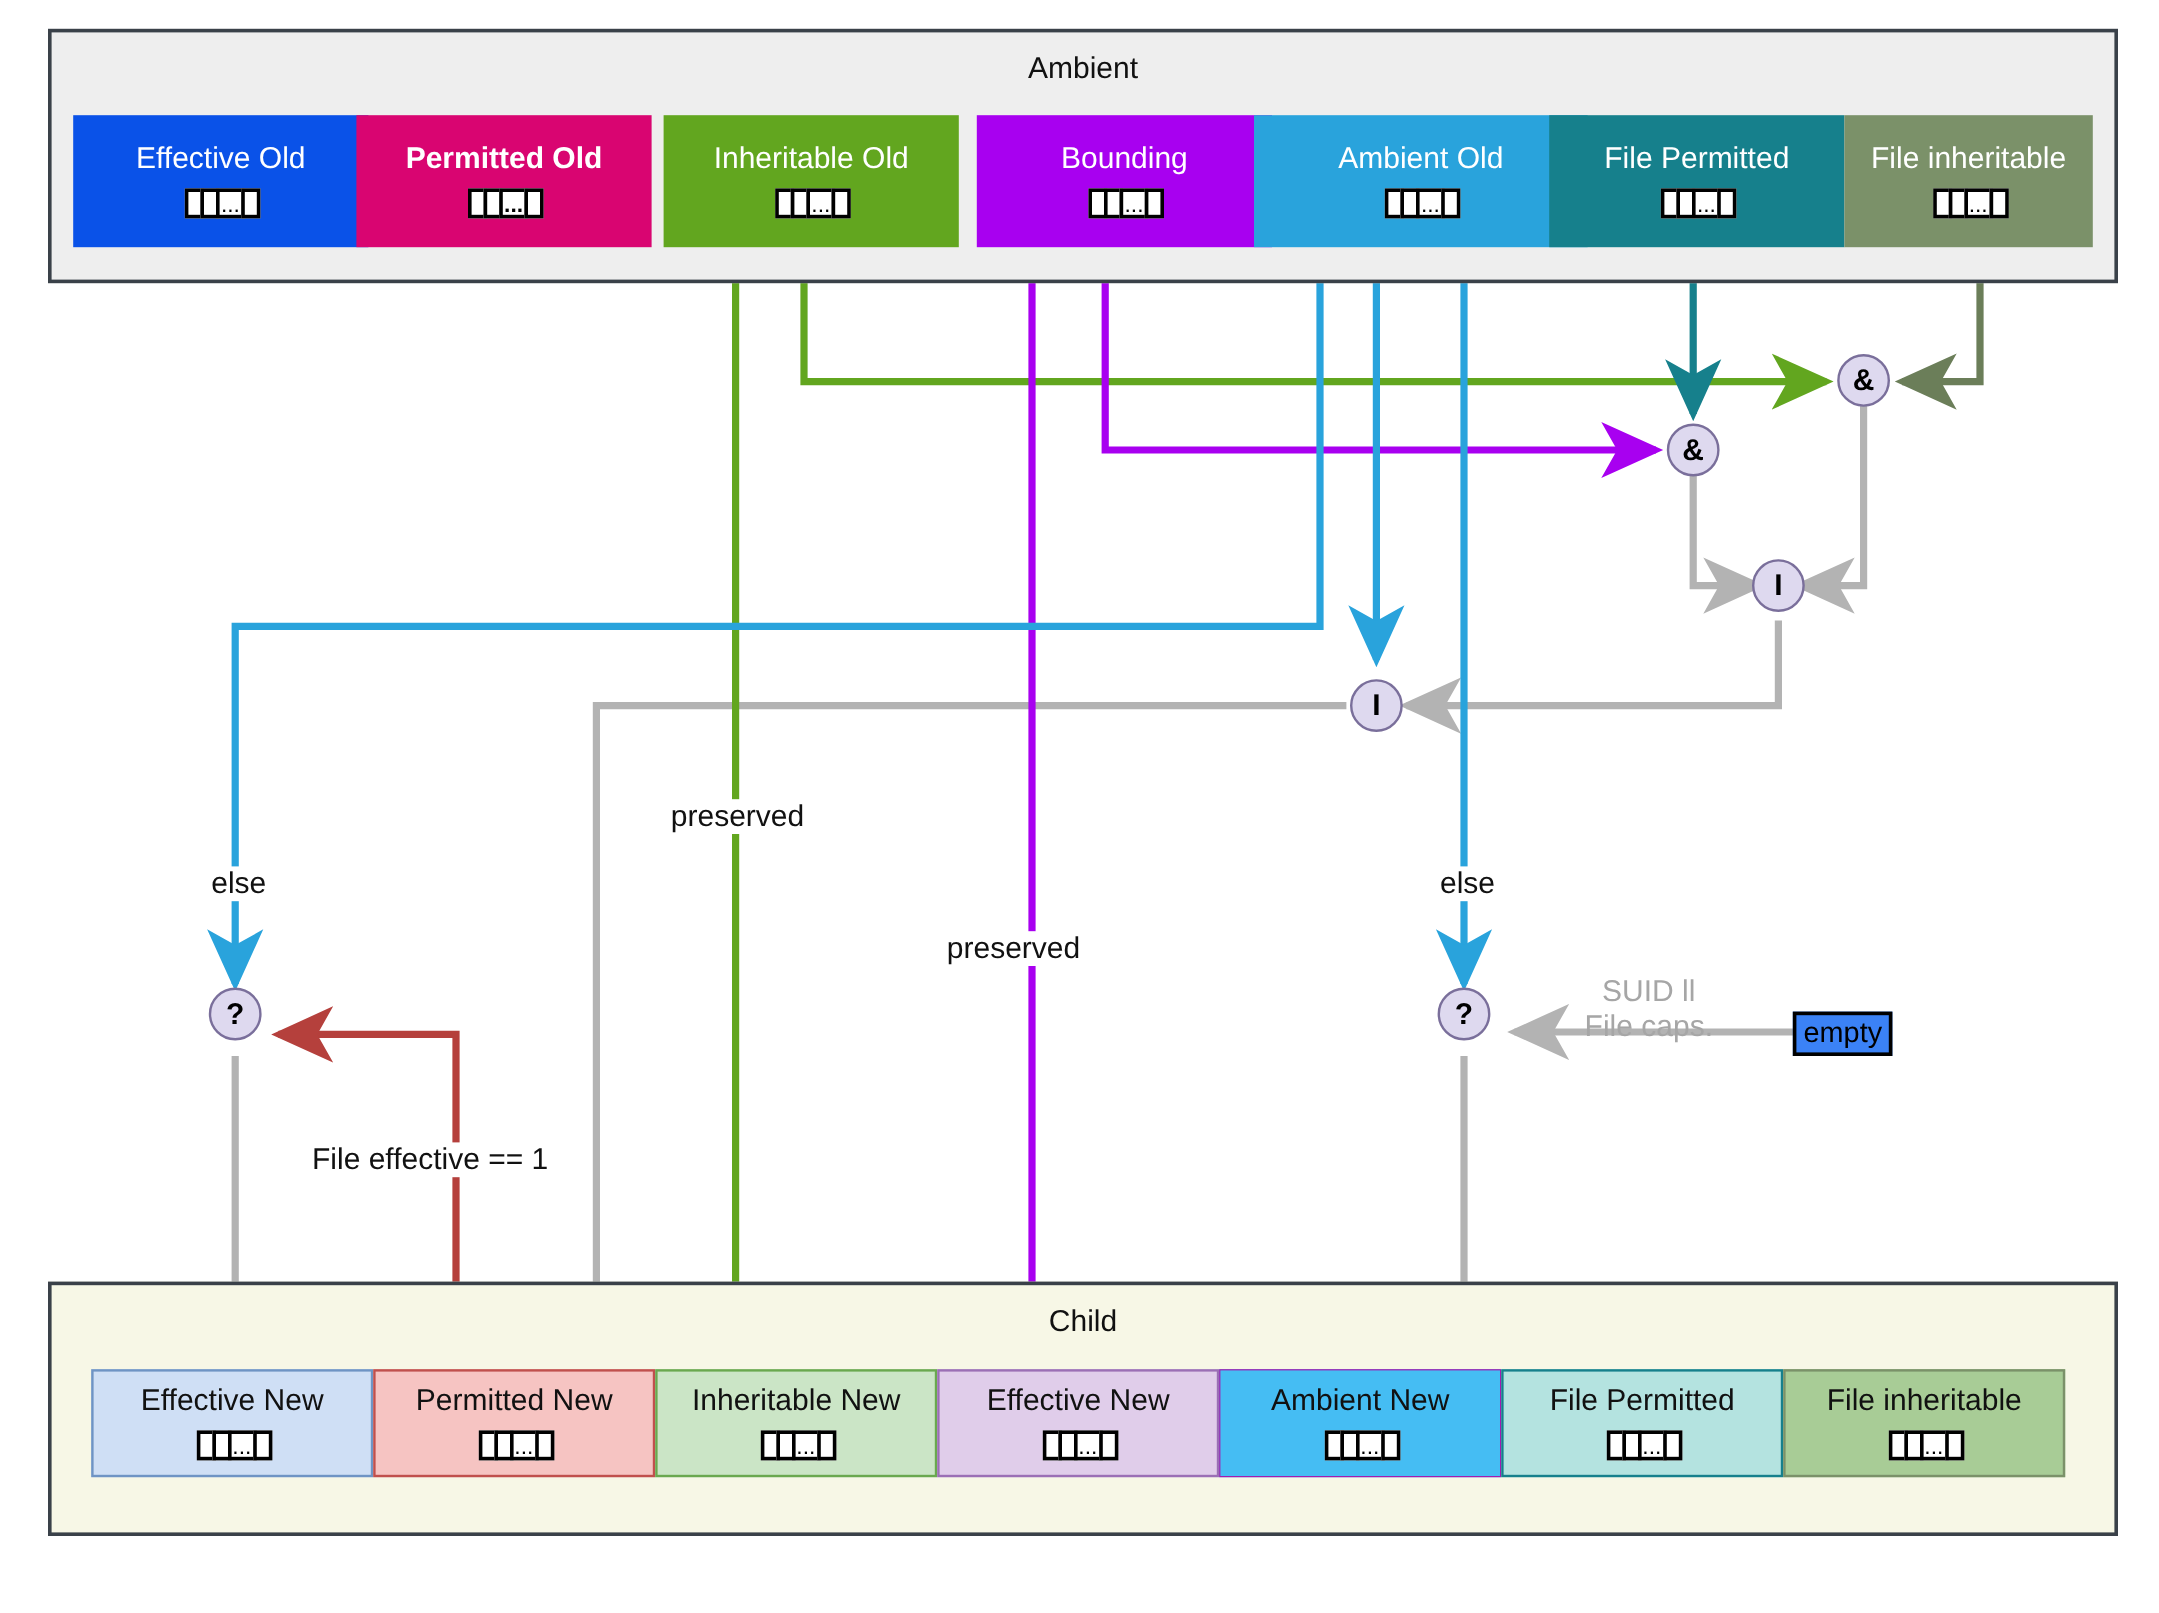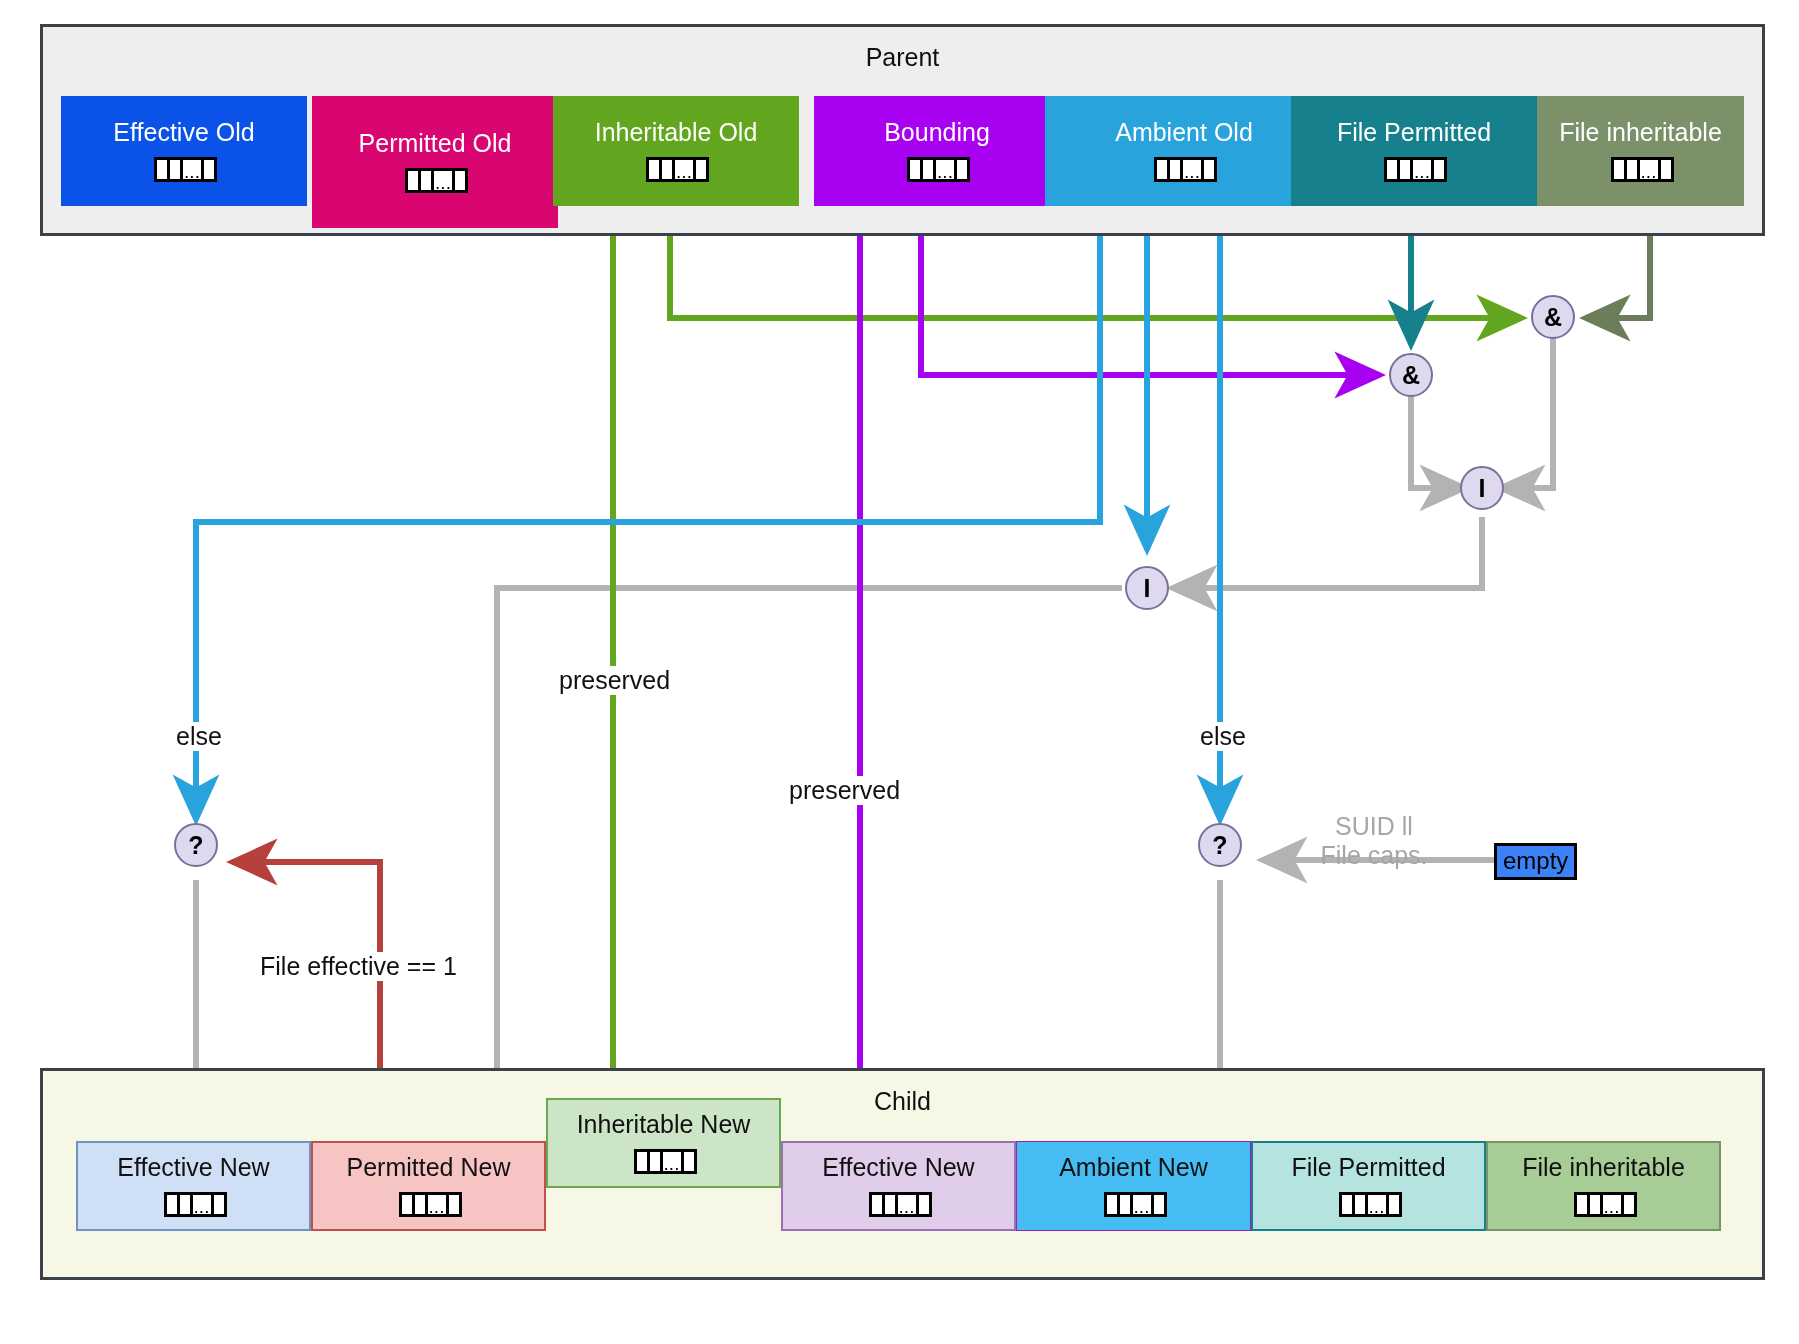--- a/index.html
+++ b/index.html
@@ -96,34 +96,34 @@
 
       <path stroke="#29a3dc" d="M1147,220 L1147,550" marker-end="url(#ar-blue)"></path>
 
       <path stroke="#29a3dc" d="M1220,220 L1220,820" marker-end="url(#ar-blue)"></path>
 
       <path stroke="#b5403c" d="M380,1128 L380,862 L232,862" marker-end="url(#ar-red)"></path>
     </g>
   </svg>
 
   <div class="group-box" id="parent-group">
-    <div class="group-title" style="top:16px;">Parent</div>
+    <div class="group-title" style="top:16px;">Ambient</div>
   </div>
 
   <div class="cell parent" style="left:61px;top:96px;width:246px;height:110px;background:#0a52e8;">
     <div class="lbl">Effective Old</div>
     <div class="bits">
       <div class="bit"></div>
       <div class="bit"></div>
       <div class="dots">...</div>
       <div class="bit"></div>
     </div>
   </div>
 
-  <div class="cell parent" style="left:312px;top:96px;width:246px;height:132px;background:#d90571;">
+  <div class="cell parent" style="left:297px;top:96px;width:246px;height:110px;background:#d90571;font-weight:bold;">
     <div class="lbl">Permitted Old</div>
     <div class="bits">
       <div class="bit"></div>
       <div class="bit"></div>
       <div class="dots">...</div>
       <div class="bit"></div>
     </div>
   </div>
 
   <div class="cell parent" style="left:553px;top:96px;width:246px;height:110px;background:#62a61f;">
@@ -193,21 +193,21 @@
   <div class="cell child" style="left:311px;top:1141px;width:235px;height:90px;background:#f6c4c2;border:2px solid #c0504d;">
     <div class="lbl">Permitted New</div>
     <div class="bits">
       <div class="bit"></div>
       <div class="bit"></div>
       <div class="dots">...</div>
       <div class="bit"></div>
     </div>
   </div>
 
-  <div class="cell child" style="left:546px;top:1098px;width:235px;height:90px;background:#cbe5c6;border:2px solid #6aa84f;">
+  <div class="cell child" style="left:546px;top:1141px;width:235px;height:90px;background:#cbe5c6;border:2px solid #6aa84f;">
     <div class="lbl">Inheritable New</div>
     <div class="bits">
       <div class="bit"></div>
       <div class="bit"></div>
       <div class="dots">...</div>
       <div class="bit"></div>
     </div>
   </div>
 
   <div class="cell child" style="left:781px;top:1141px;width:235px;height:90px;background:#e0cdea;border:2px solid #9b6fb5;">

